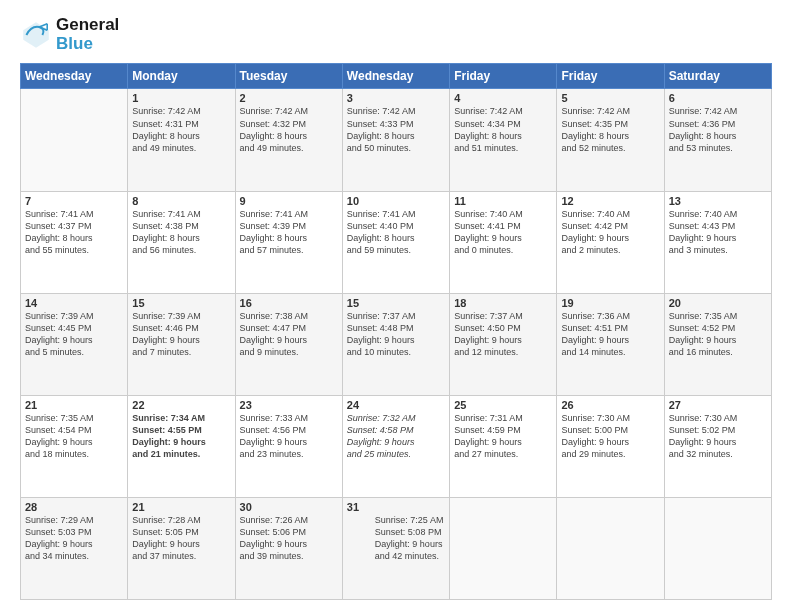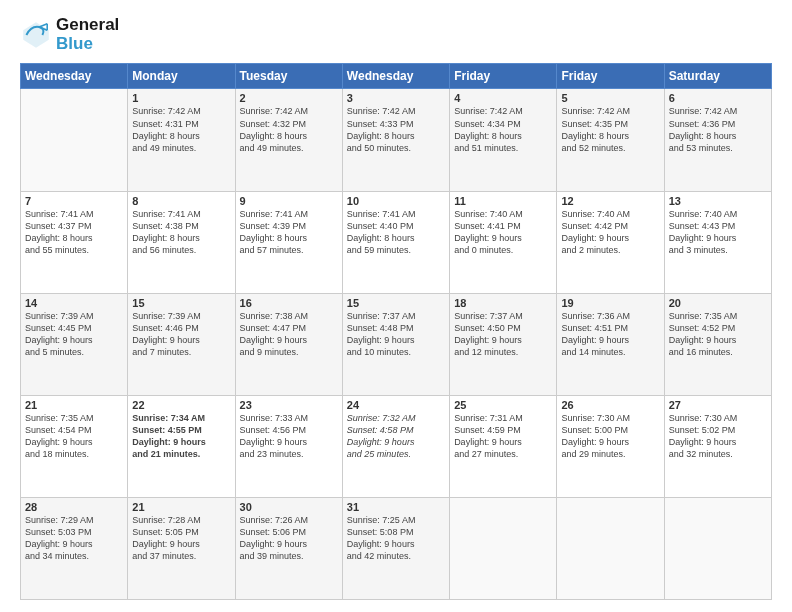--- a/index.html
+++ b/index.html
@@ -342,21 +342,21 @@
           </td>
           <td>
             <span class="day-num">30</span>
             <div class="day-info" style="white-space: pre-line;">Sunrise: 7:26 AM
 Sunset: 5:06 PM
 Daylight: 9 hours
 and 39 minutes.</div>
           </td>
           <td>
             <span class="day-num">31</span>
-            <div class="day-info" style="white-space: pre-line;">Sunrise: 7:25 AM
+            <div class="day-info" style="white-space: pre-line; margin-left: 28px;">Sunrise: 7:25 AM
 Sunset: 5:08 PM
 Daylight: 9 hours
 and 42 minutes.</div>
           </td>
           <td class="empty-cell"></td>
           <td class="empty-cell"></td>
           <td class="empty-cell"></td>
         </tr>
       </tbody>
   </table>

